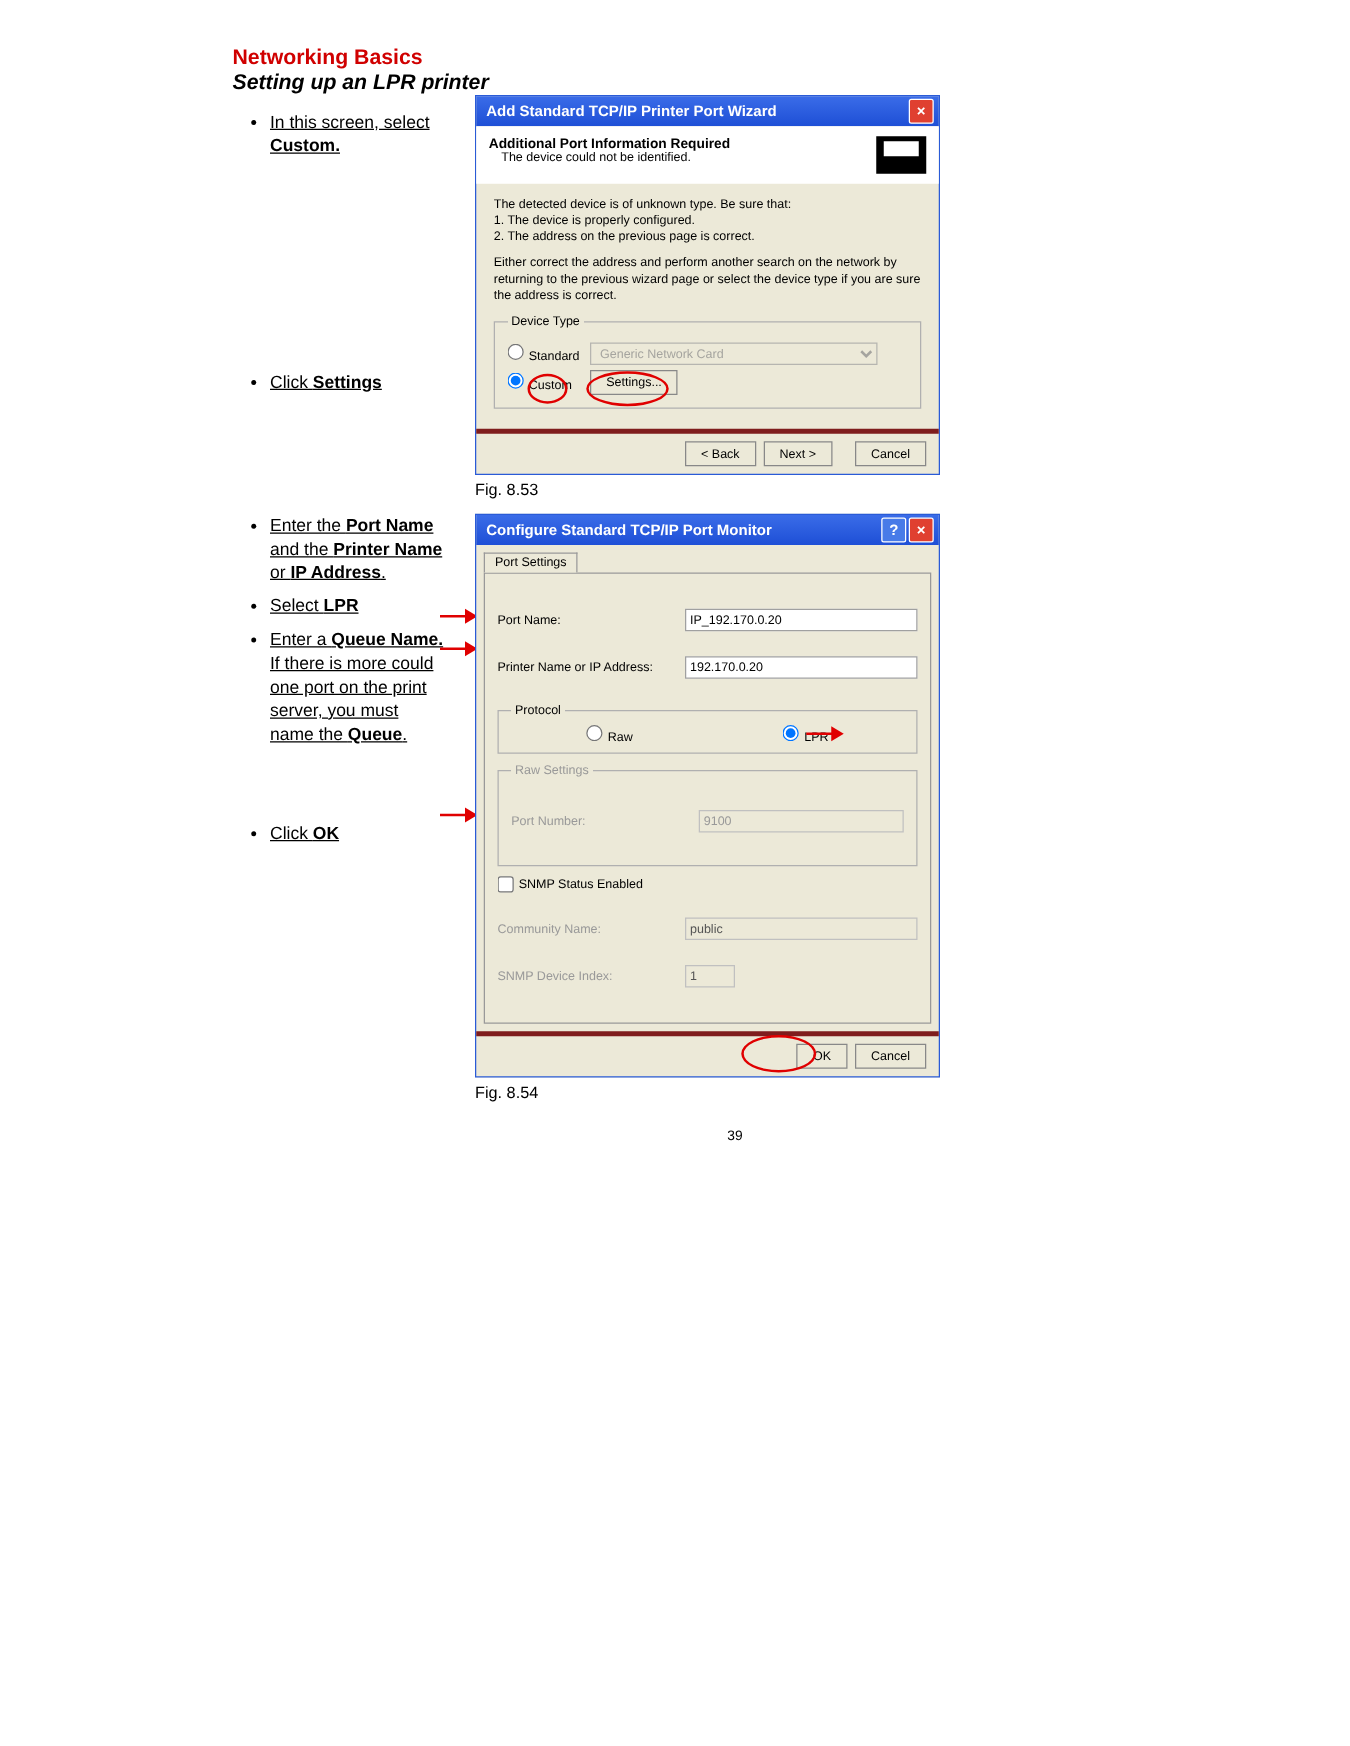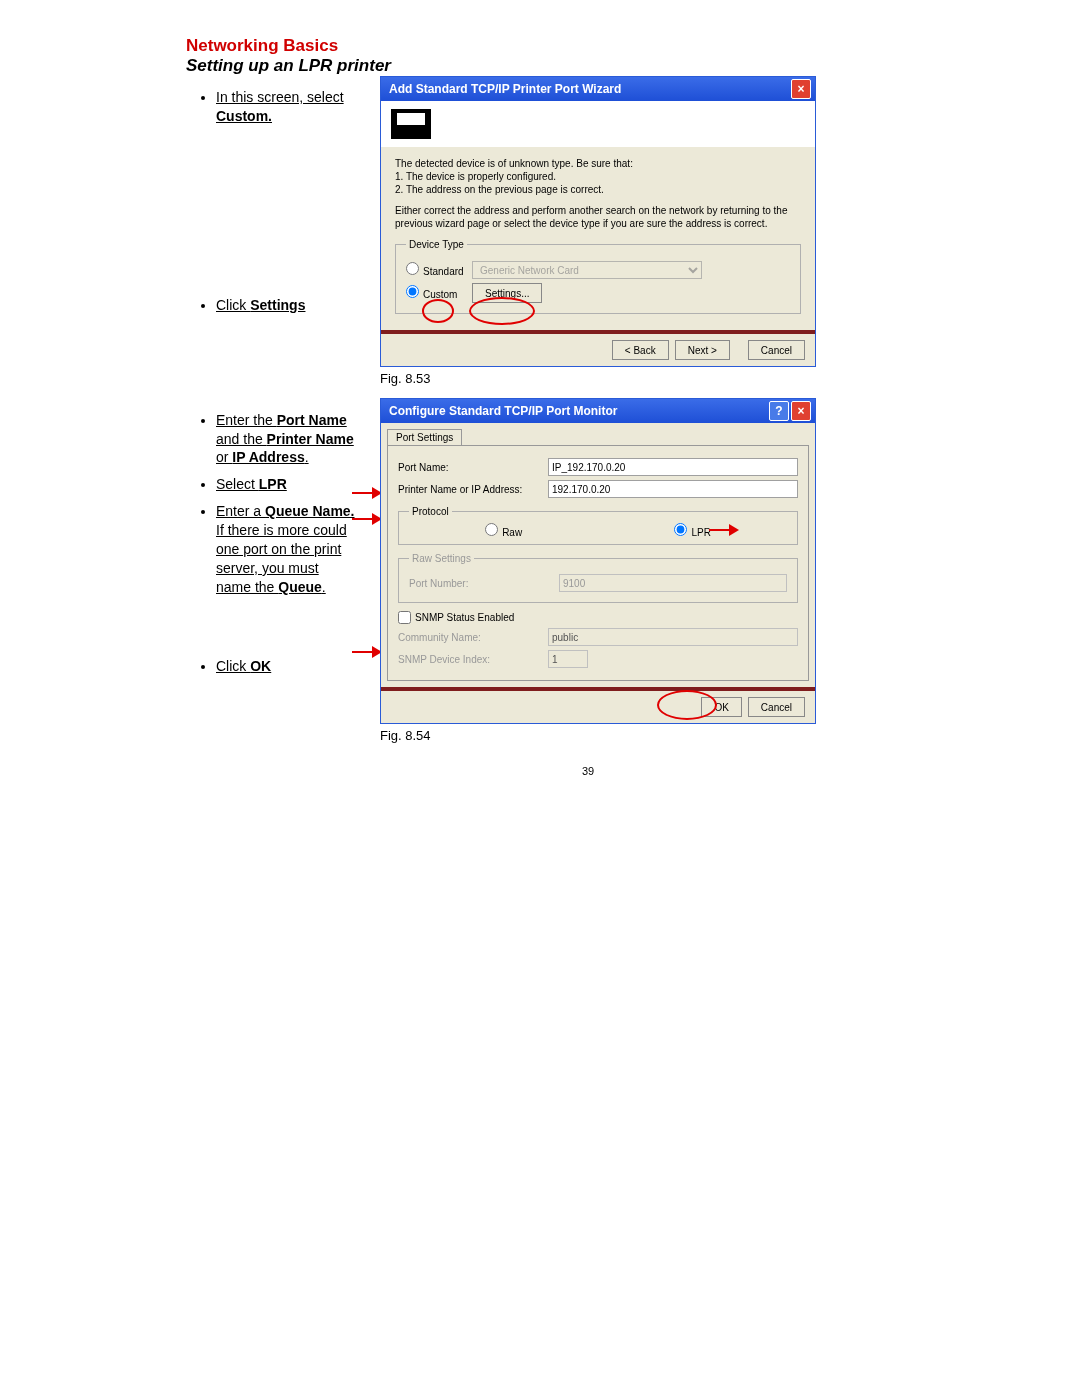--- a/index.html
+++ b/index.html
@@ -6,21 +6,21 @@
   .page { width:1080px; padding:36px 90px 0 186px; box-sizing:border-box; position:relative; }
   .hd-title { color:#d00000; font-weight:bold; font-size:17px; }
   .hd-sub { font-style:italic; font-weight:bold; font-size:17px; margin-bottom:0; }
   .cols { display:flex; }
   .leftcol { width:170px; padding-top:12px; }
   ul.bul { list-style:disc; padding-left:30px; margin:0; }
   ul.bul li { margin-bottom:0; font-size:14px; line-height:1.35; text-align:left;text-decoration:underline; }
   ul.bul li.sp { margin-bottom:170px; }
   ul.bul li.sp2 { margin-bottom:96px; }
   .arrowcol { width:24px; position:relative; }
-  .rightcol { width:436px; }
+  .rightcol { width:372px; }
   .win { border:1px solid #2a5bd7; background:#ece9d8; font-family:Tahoma,Arial,sans-serif; font-size:11px; margin-bottom:4px; }
   .titlebar { height:24px; background:linear-gradient(#3a6ce8,#1e4fd6); color:#fff; display:flex; align-items:center; padding:0 4px; font-weight:bold; font-size:12px; }
   .titlebar .ttl { flex:1; padding-left:4px; }
   .tbtn { width:18px; height:18px; border:1px solid #fff; border-radius:2px; margin-left:2px; display:flex; align-items:center; justify-content:center; font-weight:bold; font-size:12px; }
   .tbtn.close { background:#e04030; }
   .tbtn.help { background:#487be8; }
   .whitehead { background:#fff; padding:8px 10px; display:flex; }
   .whitehead .txt { flex:1; }
   .whitehead .t1 { font-weight:bold; }
   .whitehead .t2 { font-size:10px; padding-left:10px; }
@@ -32,21 +32,21 @@
   .row { display:flex; align-items:center; margin:4px 0; gap:8px; }
   .row label { width:58px; }
   input[type=radio] { margin:0 4px 0 0; }
   select, input[type=text] { font-size:10px; font-family:Tahoma,Arial,sans-serif; background:#fff; border:1px solid #a0a0a0; height:18px; padding:1px 3px; box-sizing:border-box; }
   select { width:230px; background:#ece9d8; color:#888; }
   .btn { font-size:10px; background:#ece9d8; border:1px solid #888; padding:1px 12px; height:20px; cursor:pointer; }
   .footbar { border-top:4px solid #7f1d1d; padding:6px 10px; display:flex; justify-content:flex-end; gap:6px; }
   .figcap { font-size:13px; color:#000; margin:2px 0 12px; }
   .tab { display:inline-block; border:1px solid #999; border-bottom:none; background:#ece9d8; padding:2px 8px; font-size:10px; margin:6px 0 0 6px; }
   .panel { border:1px solid #999; margin:0 6px 6px; padding:8px 10px; background:#ece9d8; }
-  .frow { display:flex; align-items:center; margin:4px 0; }
+  .frow { display:flex; align-items:center; margin:20px 0; }
   .frow .lab { width:150px; font-size:10px; }
   .frow input[type=text] { flex:1; }
   .disabled { color:#999; }
   fieldset.disabled legend, fieldset.disabled .lab { color:#999; }
   fieldset.disabled input[type=text]{ background:#ece9d8; border:1px solid #c0c0c0; color:#999;}
   .chk { display:flex; align-items:center; gap:4px; font-size:10px; margin:4px 0; }
   .chk input { margin:0; }
   .arrow { position:absolute; left:-4px; }
   .arrow-line { height:2px; background:#e00000; width:22px; }
   .arrow-head { width:0; height:0; border-top:6px solid transparent; border-bottom:6px solid transparent; border-left:10px solid #e00000; position:absolute; right:-8px; top:-5px; }
@@ -88,20 +88,24 @@
     </div>
 
     <div class="rightcol">
 
       <div class="win" style="position:relative;">
         <div class="titlebar">
           <span class="ttl">Add Standard TCP/IP Printer Port Wizard</span>
           <span class="tbtn close">×</span>
         </div>
         <div class="whitehead">
+          <div class="txt">
+            <div class="t1">Additional Port Information Required</div>
+            <div class="t2">The device could not be identified.</div>
+          </div>
           <div class="printicon"></div>
         </div>
         <div class="body1">
           <div>The detected device is of unknown type. Be sure that:</div>
           <div>1. The device is properly configured.</div>
           <div>2. The address on the previous page is correct.</div>
           <div style="margin-top:8px;">Either correct the address and perform another search on the network by returning to the previous wizard page or select the device type if you are sure the address is correct.</div>
           <fieldset>
             <legend>Device Type</legend>
             <div class="row">

